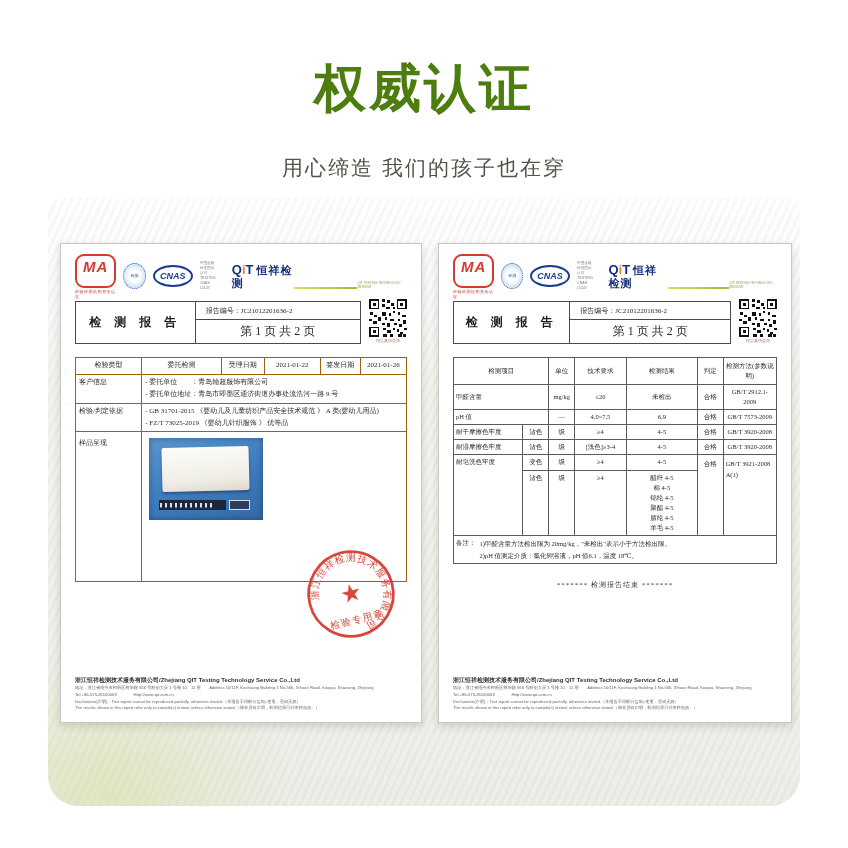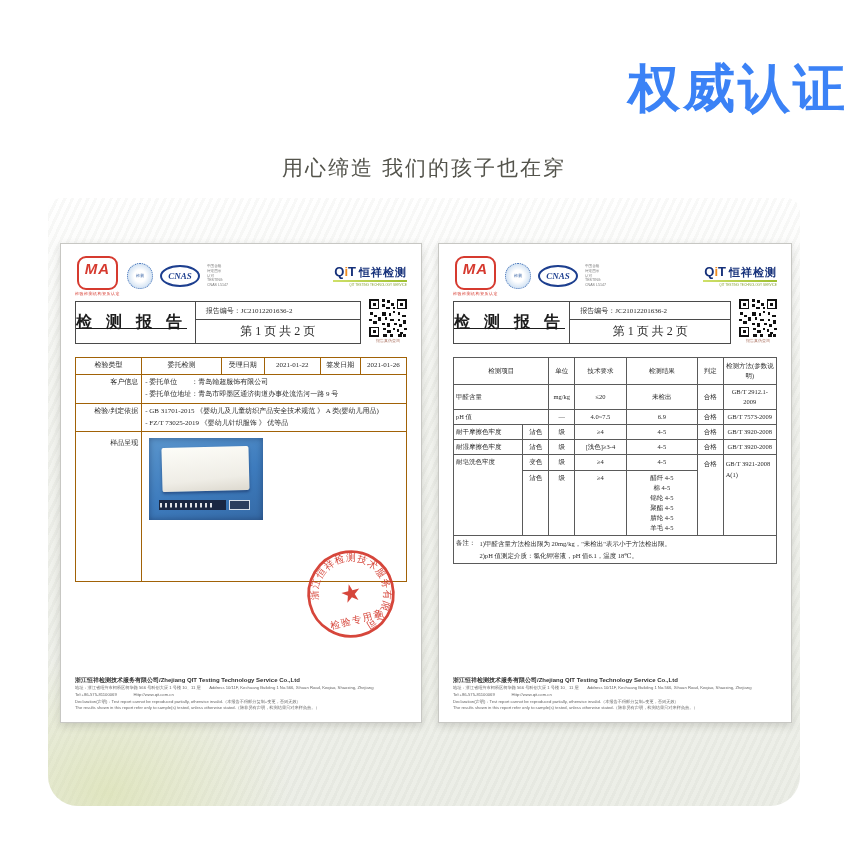--- a/index.html
+++ b/index.html
@@ -1,20 +1,20 @@
 <!DOCTYPE html>
 <html><head>
 <meta charset="utf-8">
 <style>
   * { margin:0; padding:0; box-sizing:border-box; }
   html,body { width:848px; height:848px; background:#ffffff; overflow:hidden;
     font-family:"Liberation Sans","DejaVu Sans",sans-serif; }
 
-  .page-title { text-align:right; margin-top:54px; font-size:52px; font-weight:bold;
-    color:#3b82f6; letter-spacing:3px;font-family:Liberation Serif, serif; }
+  .page-title { text-align:center; margin-top:54px; font-size:52px; font-weight:bold;
+    color:#4d7c0f; letter-spacing:3px;font-family:Liberation Serif, serif; }
   .page-subtitle { text-align:center; margin-top:30px; font-size:21px; color:#54544c;
     letter-spacing:2px; }
 
   .card { position:absolute; left:48px; top:198px; width:752px; height:608px;
     border-radius:14px 14px 30px 30px;
     background:
       radial-gradient(ellipse 260px 200px at 8% 98%, rgba(214,222,160,0.55), transparent 70%),
       repeating-linear-gradient(115deg, rgba(120,125,110,0.05) 0 3px, rgba(255,255,255,0) 3px 7px),
       linear-gradient(180deg, #ffffff 0%, #f3f4f0 30%, #eceee7 100%); }
 
@@ -30,52 +30,52 @@
   .ma-box { border:2px solid #d63a2f; border-radius:9px; color:#d63a2f; font-weight:bold;
     font-size:15px; line-height:1; padding:3px 6px 12px; font-family:"Liberation Sans",sans-serif;
     font-style:italic; letter-spacing:1px; }
   .ma-caption { font-size:4px; color:#d63a2f; margin-top:1px; letter-spacing:0.5px; }
   .seal-circle { width:26px; height:26px; border-radius:50%; border:1.5px dotted #3a6bb5;
     background:radial-gradient(circle at 50% 50%, #ffffff 35%, #cfe0f2 75%, #8fb3dd 100%);
     display:flex; align-items:center; justify-content:center; }
   .seal-inner { font-size:4px; color:#2c5aa0; text-align:center; line-height:1.2; }
   .cnas-oval { min-width:40px; height:22px; border:2px solid #1d3f8f; border-radius:50%;
     display:flex; align-items:center; justify-content:center; color:#1d3f8f; font-weight:bold;
-    font-style:italic; font-size:9px; font-family:Liberation Serif, serif; padding:0 4px;text-align:right; }
+    font-style:italic; font-size:9px; font-family:Liberation Sans, sans-serif; padding:0 4px;text-align:right; }
   .cnas-lines { font-size:3.6px; color:#7a7a7a; line-height:1.35;
     font-family:"Liberation Sans",sans-serif; }
   .logo-spacer { flex:1; }
-  .qit { display:flex; flex-direction:column; align-items:flex-end; }
+  .qit { display:flex; flex-direction:row; align-items:flex-end; }
   .qit-main { font-family:"Liberation Sans",sans-serif; font-weight:bold; font-size:13px;
     color:#15307a; line-height:1; }
   .qit-main .dot-i { color:#f08c1e; }
   .qit-name { font-size:11px; letter-spacing:1px; margin-left:3px; }
   .qit-bar { width:74px; height:2.5px; margin-top:2px;
     background:linear-gradient(90deg,#cfe06a,#9ebf2e); }
   .qit-sub { font-size:3.2px; color:#8ba53a; margin-top:1px;
     font-family:"Liberation Sans",sans-serif; }
 
   
   .header-wrap { position:relative; margin-top:3px; height:50px; }
   .header-table { position:absolute; left:0; top:2px; width:calc(100% - 46px);
     border-collapse:collapse; table-layout:fixed; }
   .header-table td { border:1px solid #4a4a4a; }
-  .rpt-title { width:42%; font-size:16px; font-weight:bold;
-    letter-spacing:5px; color:#1d1d1d;text-decoration:underline; }
+  .rpt-title { width:42%; text-align:center; font-size:12px; font-weight:bold;
+    letter-spacing:5px; color:#1d1d1d; }
   .rpt-no { font-size:7px; padding:3px 0 3px 10px; height:18px; }
   .rpt-page { font-size:12px; text-align:center; padding:3px 0; height:18px; }
   .qr-box { position:absolute; right:0; top:0; width:38px; }
   .qr-box svg { display:block; width:38px; height:38px; }
   .qr-caption { font-size:4px; color:#b07a6a; text-align:center; margin-top:1px; }
 
   
   table.grid { width:100%; border-collapse:collapse; table-layout:fixed; margin-top:8px; }
   table.grid td, table.grid th { border:1px solid #a16207; font-size:7px; line-height:1.7;
     padding:2px 3px; vertical-align:top; font-weight:normal; }
-  td.lab { text-align:right; vertical-align:middle; }
+  td.lab { text-align:left; vertical-align:middle; }
   .line { white-space:nowrap; overflow:hidden; }
   .cell-center { text-align:center; vertical-align:middle; }
   .photo-row { height:150px; }
 
   .sample-photo { position:relative; width:114px; height:82px; margin:4px 0 0 4px;
     background:linear-gradient(160deg,#5a95cc 0%,#3d7bbd 55%,#356aa6 100%);
     box-shadow:inset 0 0 6px rgba(0,0,30,0.35); }
   .fabric { position:absolute; left:11%; top:10%; width:76%; height:54%;
     background:linear-gradient(175deg,#fdfdf8 0%,#efede6 70%,#ddd9cf 100%);
     transform:rotate(-1.5deg); box-shadow:0 2px 3px rgba(0,0,40,0.35); border-radius:2px; }
@@ -406,20 +406,21 @@
             <div class="notes-lines">
               <div>1)甲醛含量方法检出限为 20mg/kg，"未检出"表示小于方法检出限。</div>
               <div>2)pH 值测定介质：氯化钾溶液，pH 值6.1，温度 18℃。</div>
             </div>
           </div>
         </td>
       </tr>
     </tbody>
       </table>
 
+    <div class="end-line">******* 检测报告结束 *******</div>
 
     <div class="cert-footer">
       <div class="cf-company">浙江恒祥检测技术服务有限公司/Zhejiang QIT Testing Technology Service Co.,Ltd</div>
       <div class="cf-line">地址：浙江省绍兴市柯桥区柯华路 566 号科创大厦 1 号楼 10、11 层　　Address 10/11F, Kechuang Building 1 No.566, Xihuan Road, Keqiao, Shaoxing, Zhejiang</div>
       <div class="cf-line">Tel:+86-575-81100069　　　　Http://www.qit.com.cn</div>
       <div class="cf-line">Declaration(声明)：Test report cannot be reproduced partially, otherwise invalid.（本报告不得部分复制+变更，否则无效）</div>
       <div class="cf-line">The results shown in this report refer only to sample(s) tested, unless otherwise stated.（除非另有声明，检测结果只对来样负责。）</div>
     </div>
   </div>
 

